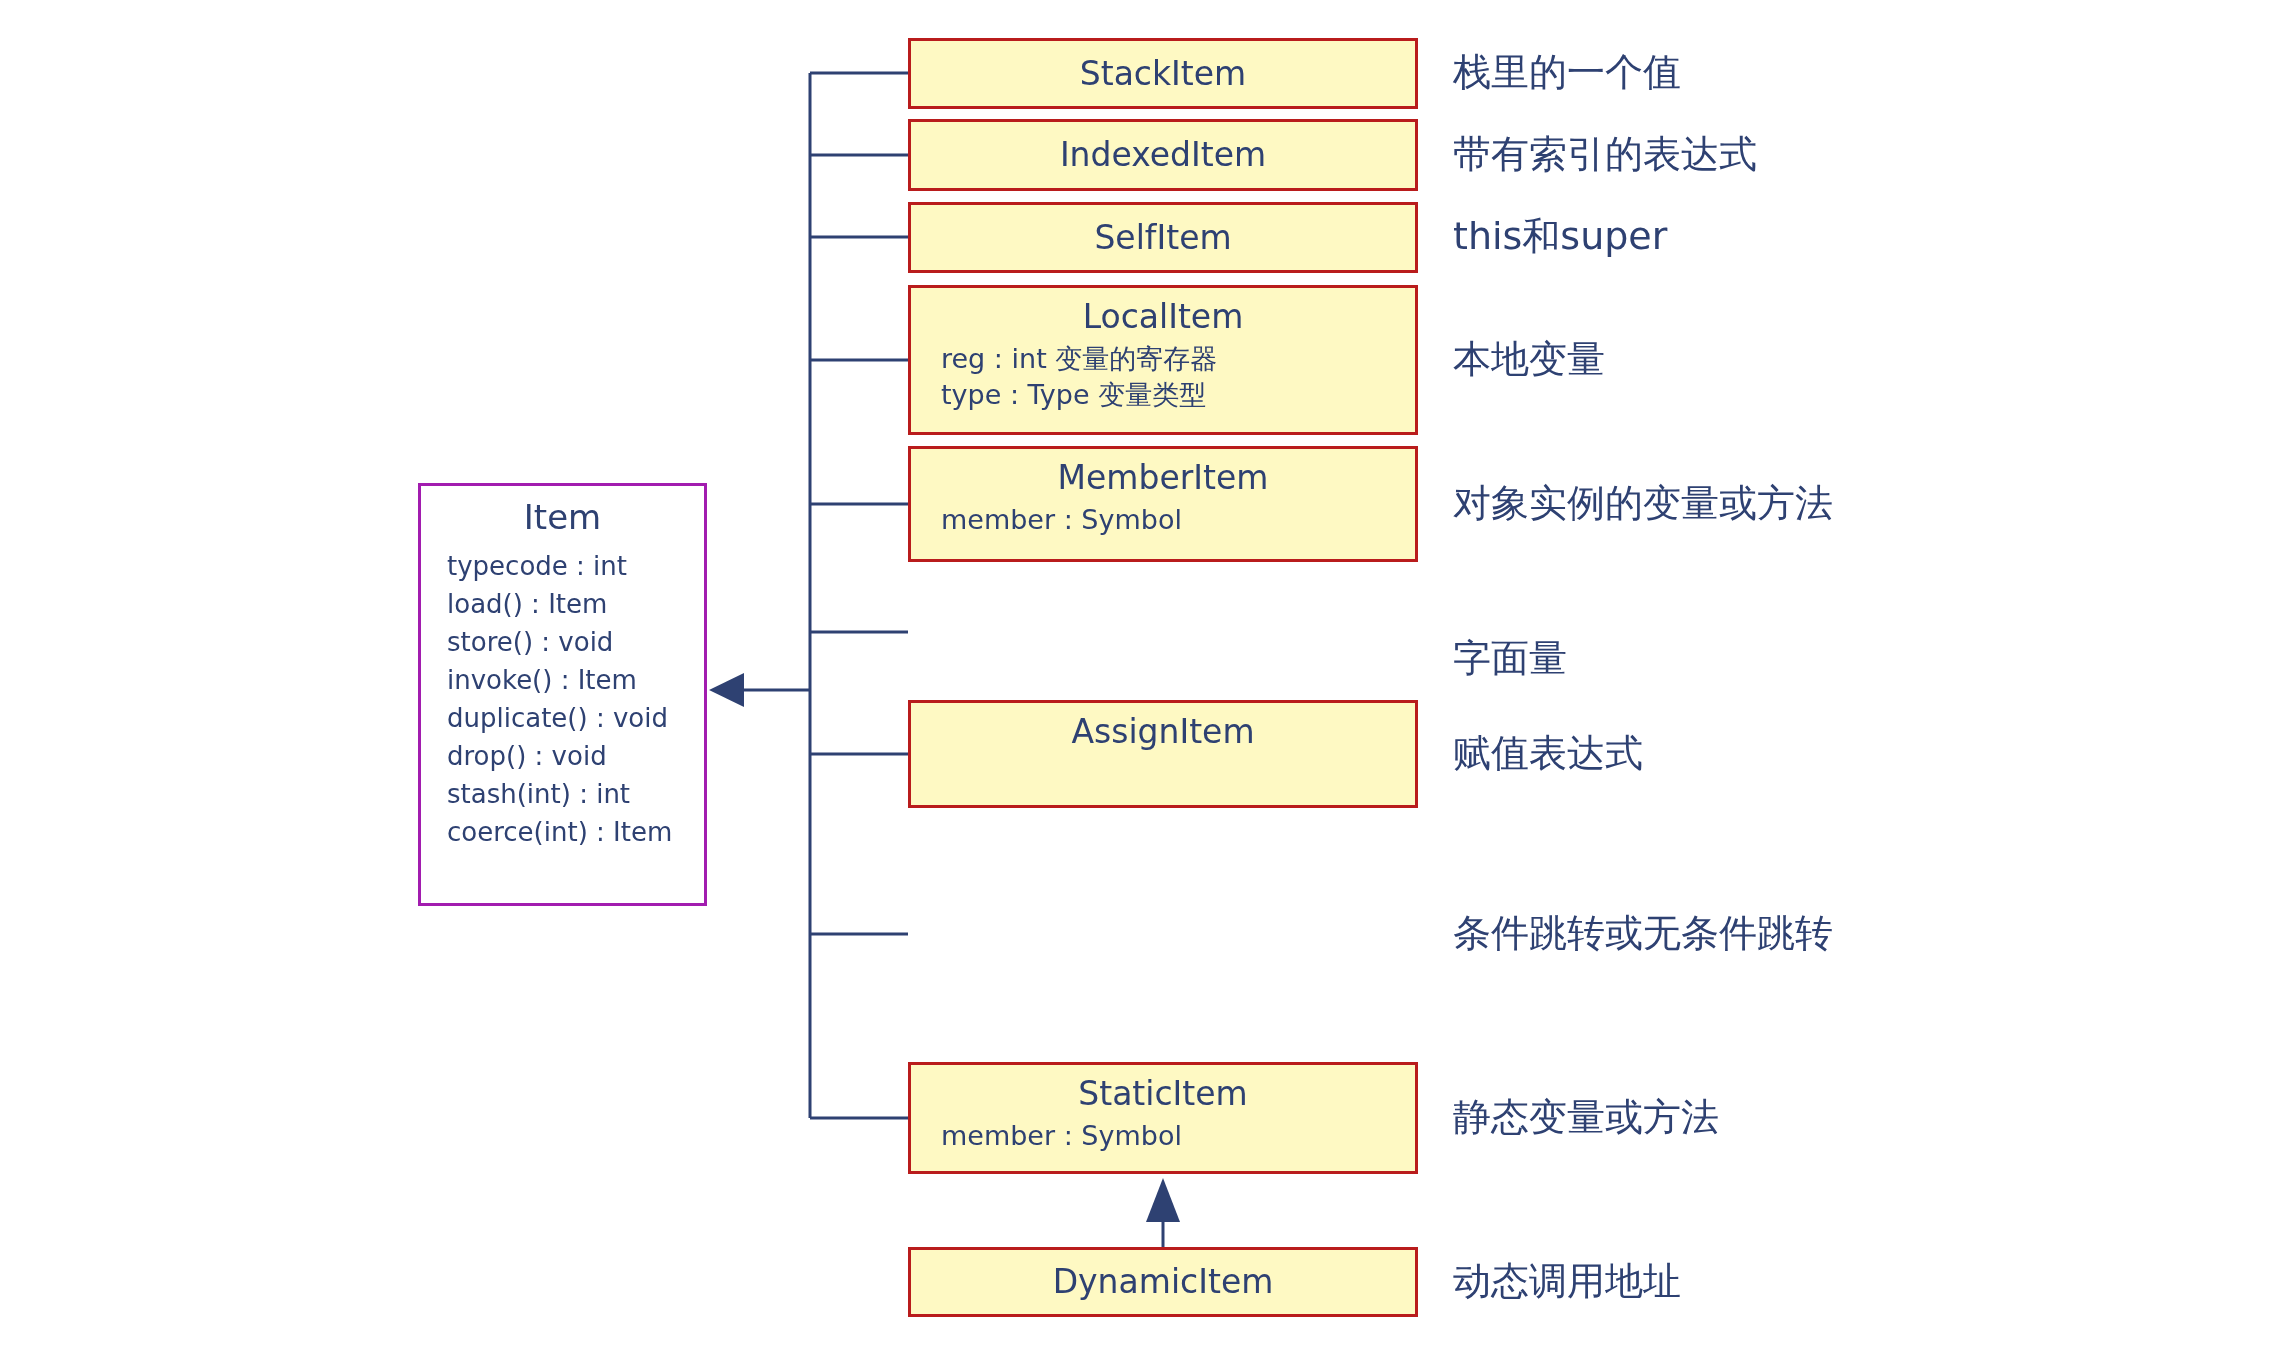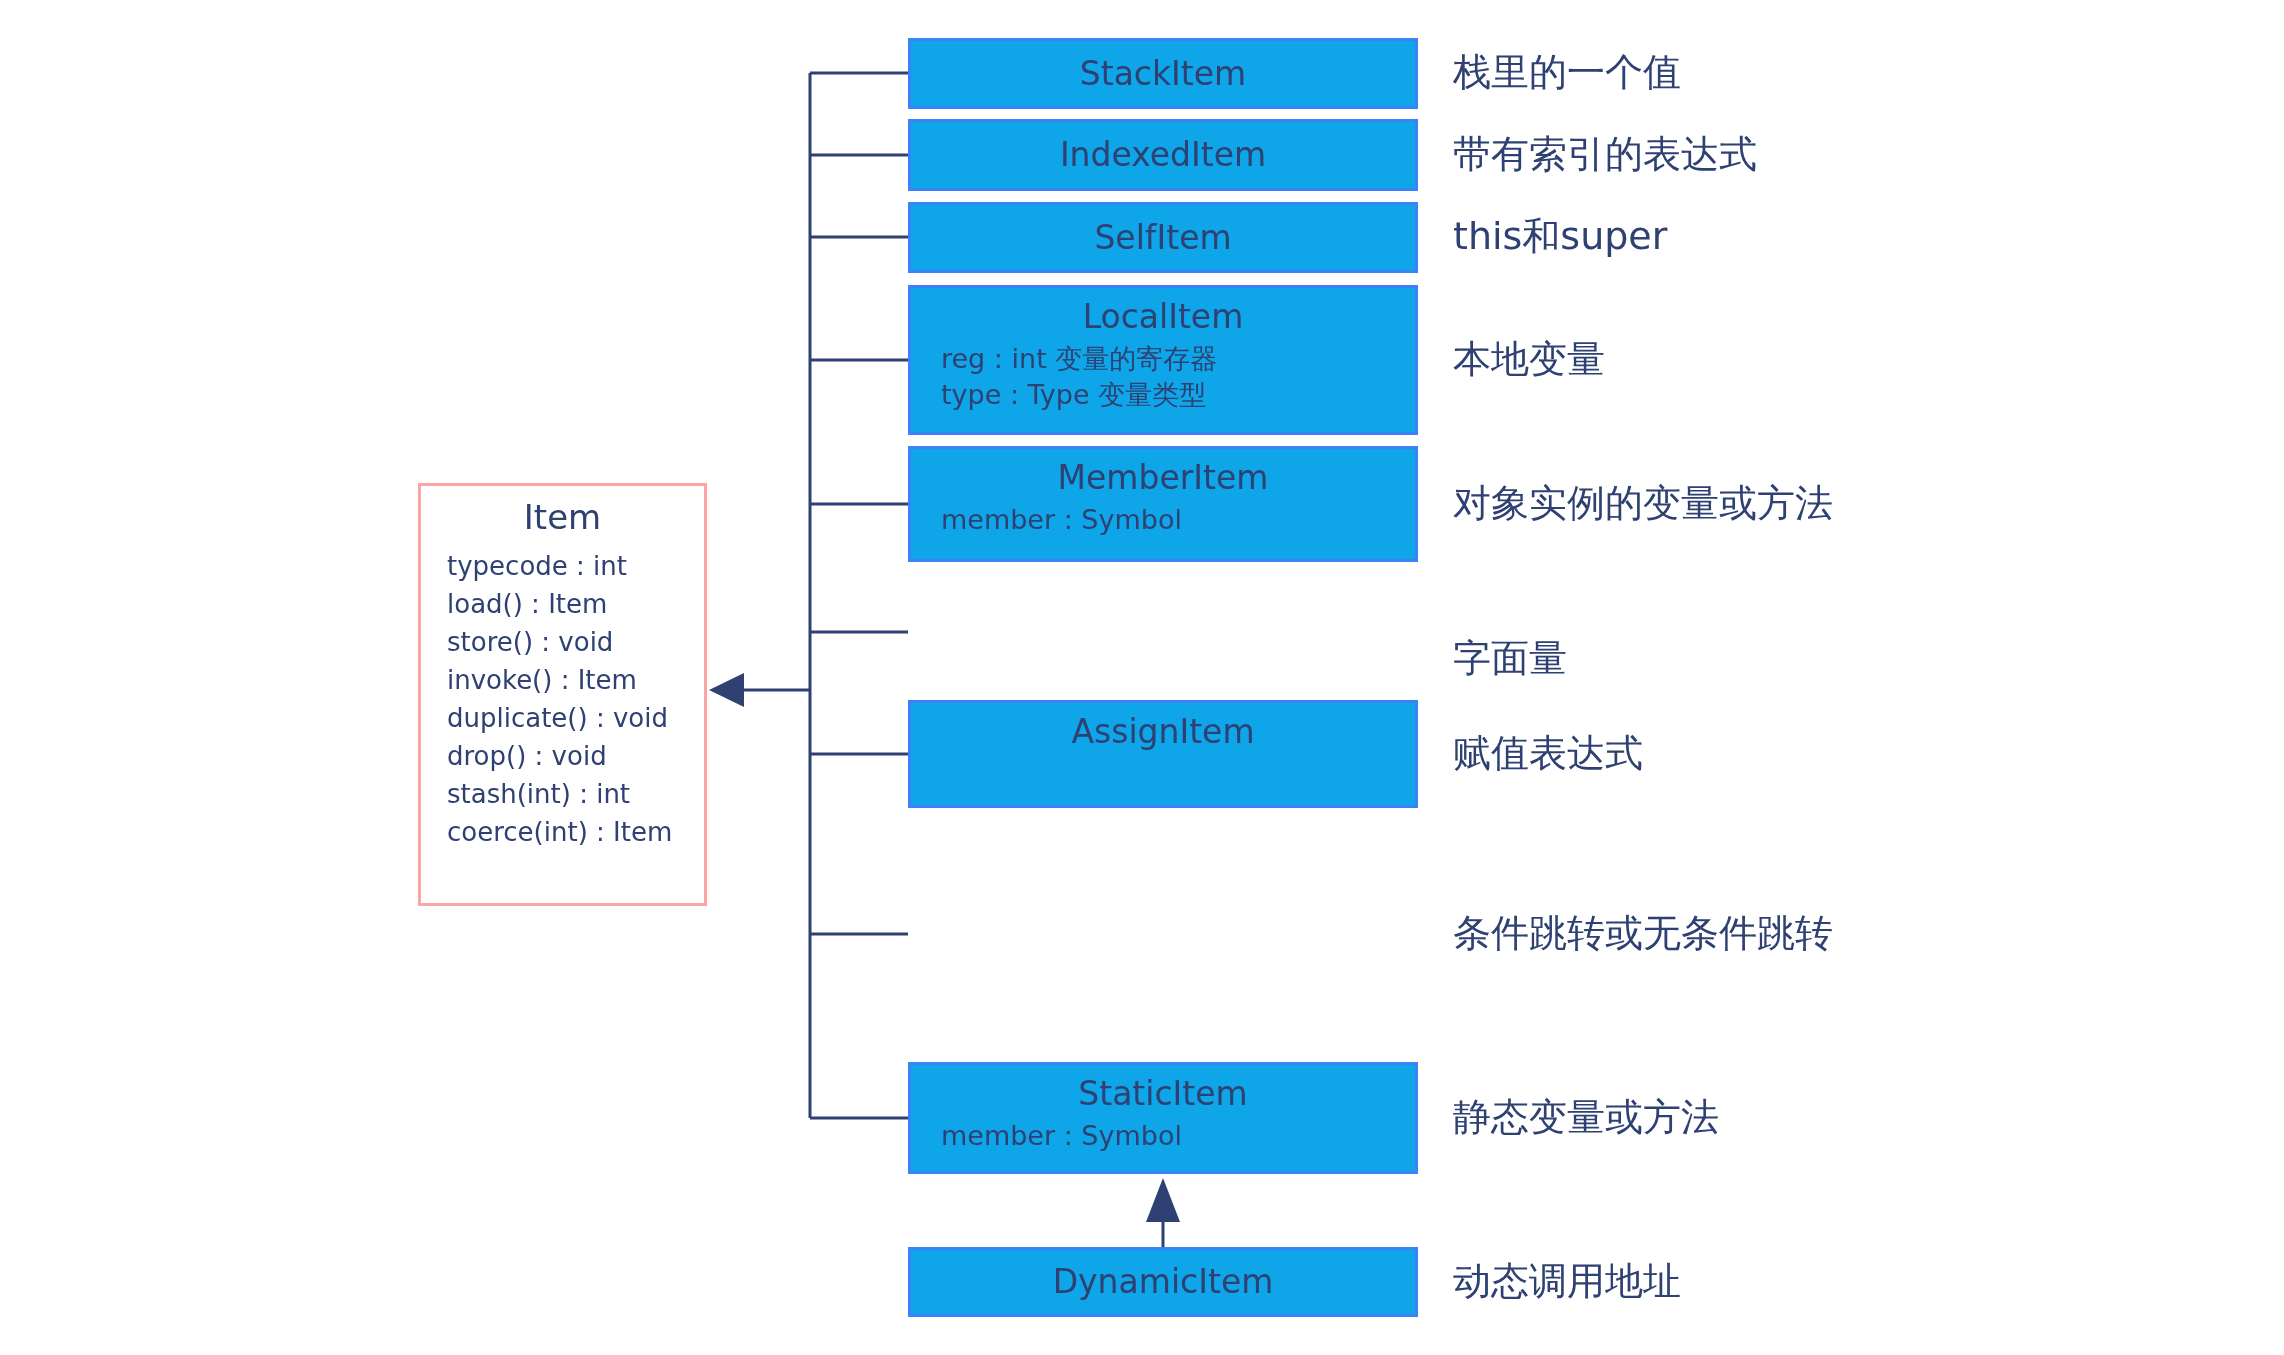--- a/index.html
+++ b/index.html
@@ -10,21 +10,21 @@
     font-family:"DejaVu Sans","Liberation Sans",sans-serif;
     color:#2e4172;
     overflow:hidden;
   }
   .connectors{position:absolute;left:0;top:0;width:2284px;height:1355px;}
   .connectors line{stroke:#2e4172;stroke-width:3;}
   .connectors polygon{fill:#2e4172;stroke:none;}
 
   .cbox{
     position:absolute;left:908px;width:510px;
-    border:3px solid #3b82f6;background:#0ea5e9;
+    border:3px solid #b91c1c;background:#fef9c3;
     box-sizing:border-box;
     display:flex;flex-direction:column;justify-content:center;
   }
   .cbox.has-members{justify-content:flex-start;padding-top:8px;}
   .ctitle{font-size:33px;text-align:center;line-height:1.25;}
   .cbox.has-members .ctitle{margin-bottom:4px;}
   .cmember{font-size:27px;line-height:36px;padding-left:30px;white-space:nowrap;}
 
   .b0{top:38px;height:71px;}
   .b1{top:119px;height:72px;}
@@ -32,21 +32,21 @@
   .b3{top:285px;height:150px;}
   .b4{top:446px;height:116px;}
   .b5{top:578px;height:109px;}
   .b6{top:700px;height:108px;}
   .b7{top:822px;height:225px;}
   .b8{top:1062px;height:112px;}
   .b9{top:1247px;height:70px;}
 
   .item-box{
     position:absolute;left:418px;top:483px;width:289px;height:423px;
-    border:3px solid #fca5a5;background:#ffffff;box-sizing:border-box;
+    border:3px solid #a21caf;background:#ffffff;box-sizing:border-box;
     padding-top:10px;
   }
   .item-box .ctitle{font-size:34px;margin-bottom:8px;}
   .item-box .cmember{font-size:26px;line-height:38px;padding-left:26px;}
 
   .annot{
     position:absolute;left:1453px;transform:translateY(-50%);
     font-size:38px;line-height:1.2;white-space:nowrap;
   }
   .a0{top:73px;} .a1{top:155px;} .a2{top:237px;} .a3{top:360px;} .a4{top:504px;}

